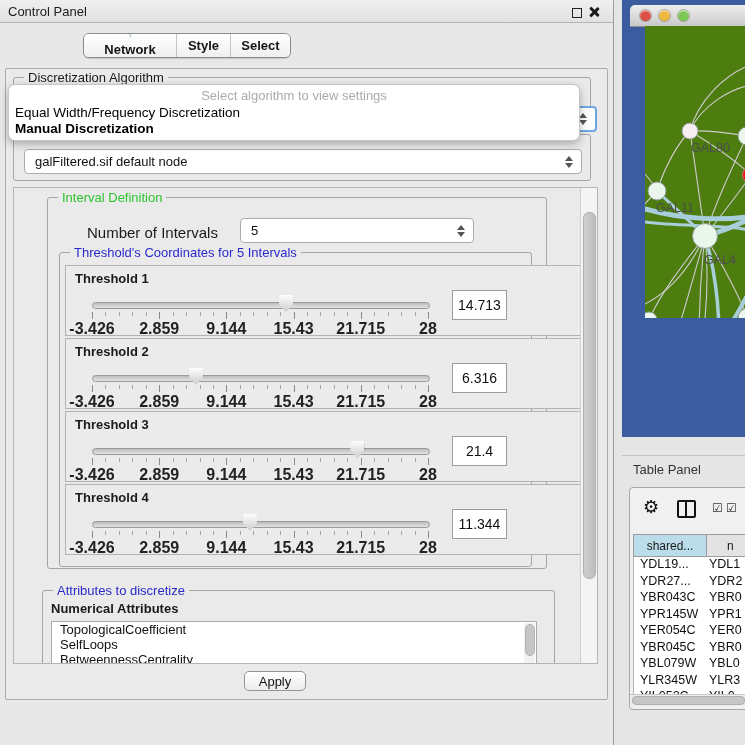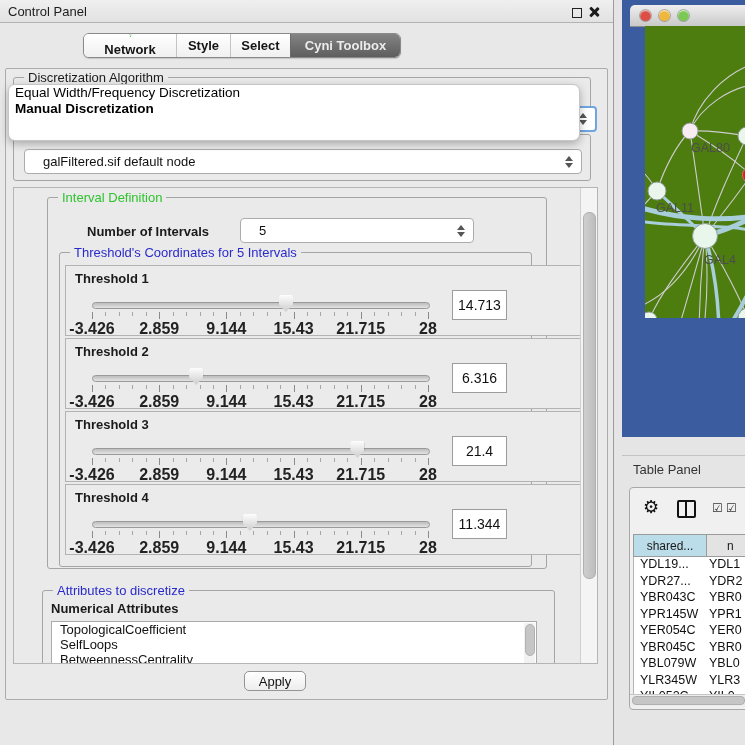--- a/index.html
+++ b/index.html
@@ -31,21 +31,21 @@
   
   #cp-content{position:absolute;left:5px;top:68px;width:603px;height:632px;
         background:#EAEAEA;border:1px solid #ACACAC;border-radius:2px;box-sizing:border-box;}
   .group{position:absolute;border:1px solid #A5A5A5;border-radius:3px;box-sizing:border-box;}
   .legend{position:absolute;top:-8px;left:10px;background:#EAEAEA;padding:0 4px;
         font-size:13px;color:#1a1a1a;white-space:nowrap;}
   .legend.green{color:#2EC42E;}
   .legend.blue{color:#2A2ACC;}
   .combo{position:absolute;background:#fff;border:1px solid #ACACAC;border-radius:4px;
         box-sizing:border-box;font-size:13px;color:#111;display:flex;align-items:center;
-        padding-left:18px;}
+        padding-left:10px;}
   .spin{position:absolute;right:8px;top:50%;transform:translateY(-50%);
         display:flex;flex-direction:column;gap:2px;}
   .spin i{display:block;width:0;height:0;border-left:4px solid transparent;border-right:4px solid transparent;}
   .spin .up{border-bottom:5px solid #555;}
   .spin .dn{border-top:5px solid #555;}
   
   #algo-group{left:7px;top:8px;width:578px;height:55px;}
   #algo-combo{left:15px;top:28px;width:568px;height:26px;border:2px solid #6FA6DF;}
   
   #algo-popup{position:absolute;left:8px;top:84px;width:570px;height:55px;background:#fff;
@@ -58,21 +58,21 @@
   #tabledata-group{left:7px;top:65px;width:578px;height:47px;}
   #tabledata-combo{left:10px;top:14px;width:558px;height:25px;}
   
   #scrollpane{position:absolute;left:7px;top:118px;width:585px;height:477px;
         border:1px solid #B5B5B5;background:#EAEAEA;overflow:hidden;box-sizing:border-box;}
   #vscroll{position:absolute;right:0;top:0;width:16px;height:100%;background:#F4F4F4;
         border-left:1px solid #CFCFCF;}
   #vscroll .thumb{position:absolute;left:2px;top:24px;width:11px;height:365px;
         background:linear-gradient(90deg,#CFCFCF,#BDBDBD);border:1px solid #B0B0B0;border-radius:6px;}
   #interval-group{left:33px;top:9px;width:500px;height:372px;}
-  #num-label{position:absolute;left:73px;top:36px;font-size:13px;font-weight:bold;}
+  #num-label{position:absolute;left:73px;top:36px;font-size:15px;font-weight:normal;}
   #num-combo{left:226px;top:30px;width:234px;height:25px;}
   #threshold-group{left:45px;top:64px;width:473px;height:315px;}
   .thr-row{position:relative;margin:0 0 2px 5px;width:553px;height:71px;
         border:1px solid #B3B3B3;background:#EBEBEB;box-sizing:border-box;}
   .thr-label{position:absolute;left:9px;top:5px;font-size:13px;font-weight:bold;}
   .thr-slider{position:absolute;left:26px;top:0;width:336px;height:100%;}
   .thr-track{position:absolute;left:0;top:36px;width:100%;height:5px;
         background:linear-gradient(#BDBDBD,#E3E3E3);border:1px solid #9A9A9A;border-radius:4px;}
   .thr-thumb{position:absolute;top:29px;width:14px;height:17px;
         background:linear-gradient(#FDFDFD,#CDCDCD);
@@ -154,23 +154,20 @@
             <circle cx="6" cy="10.3" r="2.4" fill="#2F8F2F"></circle>
           </svg>
           <span>Network</span>
         </div>
         <div class="seg" style="width: 53px;">
           <span>Style</span>
         </div>
         <div class="seg" style="width: 59px;">
           <span>Select</span>
         </div>
-        <div class="seg sel" style="width: 109px;">
-          <span>Cyni Toolbox</span>
-        </div>
       </nav>
 
     <div id="cp-content">
 
       <div class="group" id="algo-group">
         <span class="legend">Discretization Algorithm</span>
         <div class="combo" id="algo-combo">
           <span class="spin">
               <i class="up"></i>
               <i class="dn"></i>
@@ -400,20 +397,21 @@
         <div id="vscroll">
             <div class="thumb"></div>
           </div>
       </div>
 
       <button id="apply-btn">Apply</button>
     </div>
 
 
     <div id="algo-popup">
+      <div id="popup-placeholder">Select algorithm to view settings</div>
       <div id="popup-options">
           <div class="popup-opt">Equal Width/Frequency Discretization</div>
           <div class="popup-opt bold">Manual Discretization</div>
         </div>
     </div>
   </section>
 
   <section id="net-window">
     <div id="net-titlebar">
       <span class="light" id="light-close" style="background: rgb(220, 79, 69);"></span>

